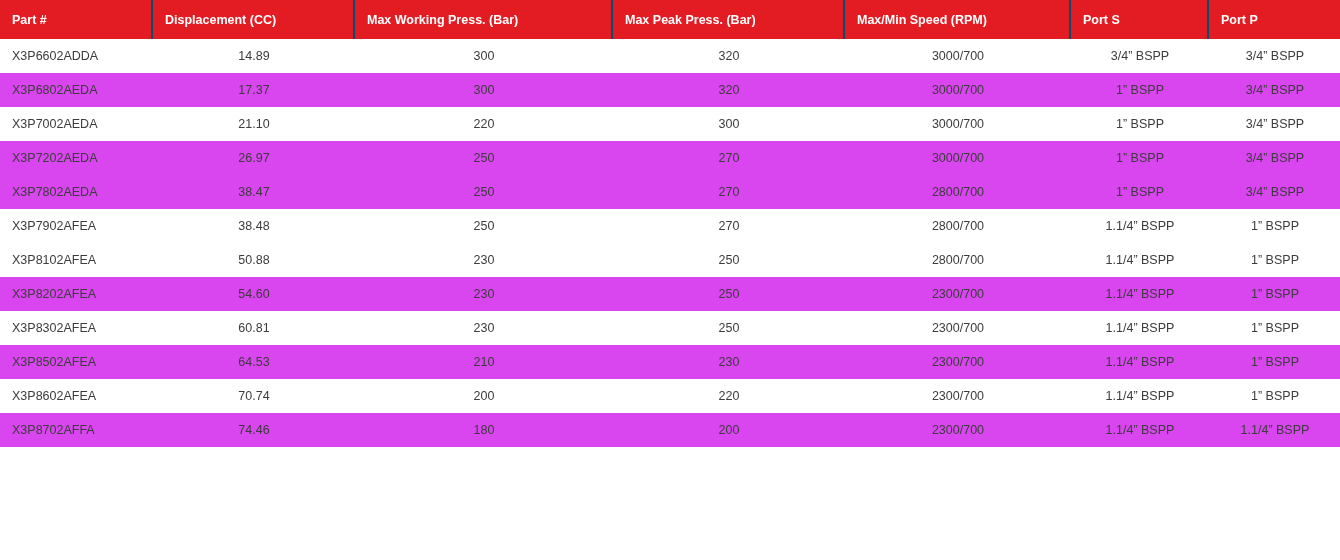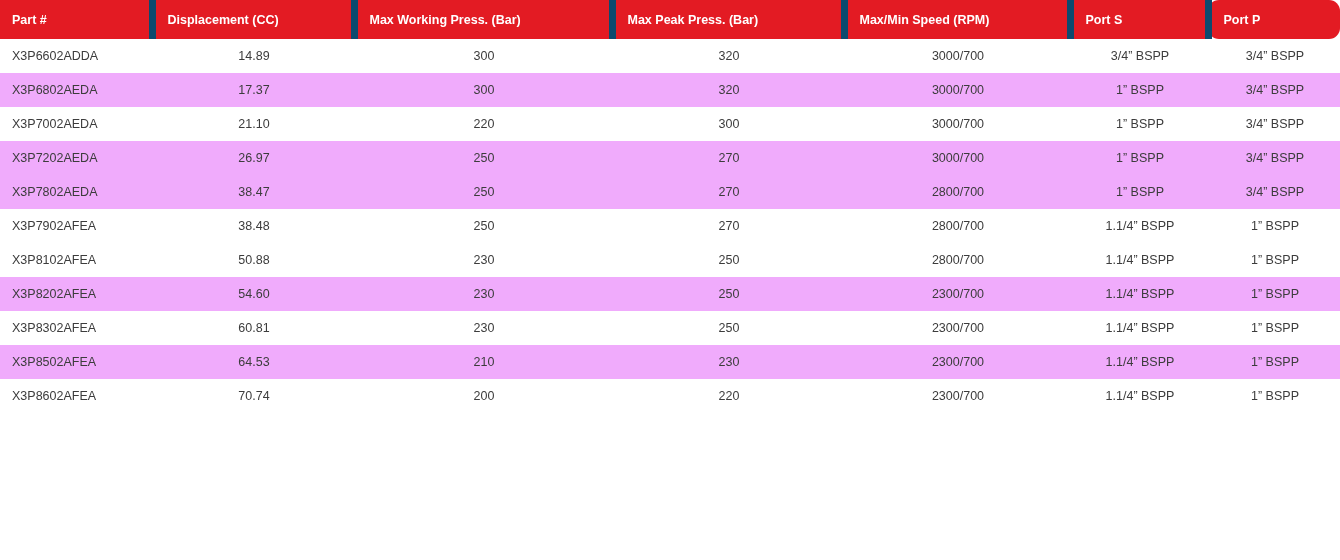--- a/index.html
+++ b/index.html
@@ -20,44 +20,43 @@
   }
   table.spec-table th {
     background: #e31b23;
     color: #ffffff;
     font-size: 12.5px;
     font-weight: bold;
     text-align: left;
     padding: 11px 10px 11px 12px;
     height: 17px;
     vertical-align: middle;
-    border-right: 7px solid #0c4a6e;
+    border-right: 2px solid #0c4a6e;
     white-space: nowrap;
   }
   table.spec-table th:last-child {
     border-right: none;
-    border-radius: 11px;
   }
   table.spec-table td {
     font-size: 12.5px;
     color: #3c3c3c;
     height: 13px;
     padding: 10px 10px 10px 12px;
     vertical-align: middle;
     text-align: center;
     white-space: nowrap;
   }
   table.spec-table td.col-part {
     text-align: left;
   }
   tr.row-even td {
     background: #ffffff;
   }
   tr.row-odd td {
-    background: #f0abfc;
+    background: #d946ef;
   }
   
   col.c0 { width: 152px; }
   col.c1 { width: 202px; }
   col.c2 { width: 258px; }
   col.c3 { width: 232px; }
   col.c4 { width: 226px; }
   col.c5 { width: 138px; }
   col.c6 { width: 132px; }
 </style>
@@ -178,14 +177,23 @@
     </tr>
     <tr class="row-even">
       <td class="col-part">X3P8602AFEA</td>
       <td>70.74</td>
       <td>200</td>
       <td>220</td>
       <td>2300/700</td>
       <td>1.1/4” BSPP</td>
       <td>1” BSPP</td>
     </tr>
+    <tr class="row-odd">
+      <td class="col-part">X3P8702AFFA</td>
+      <td>74.46</td>
+      <td>180</td>
+      <td>200</td>
+      <td>2300/700</td>
+      <td>1.1/4” BSPP</td>
+      <td>1.1/4” BSPP</td>
+    </tr>
   </tbody>
 </table>
 
 </body></html>

